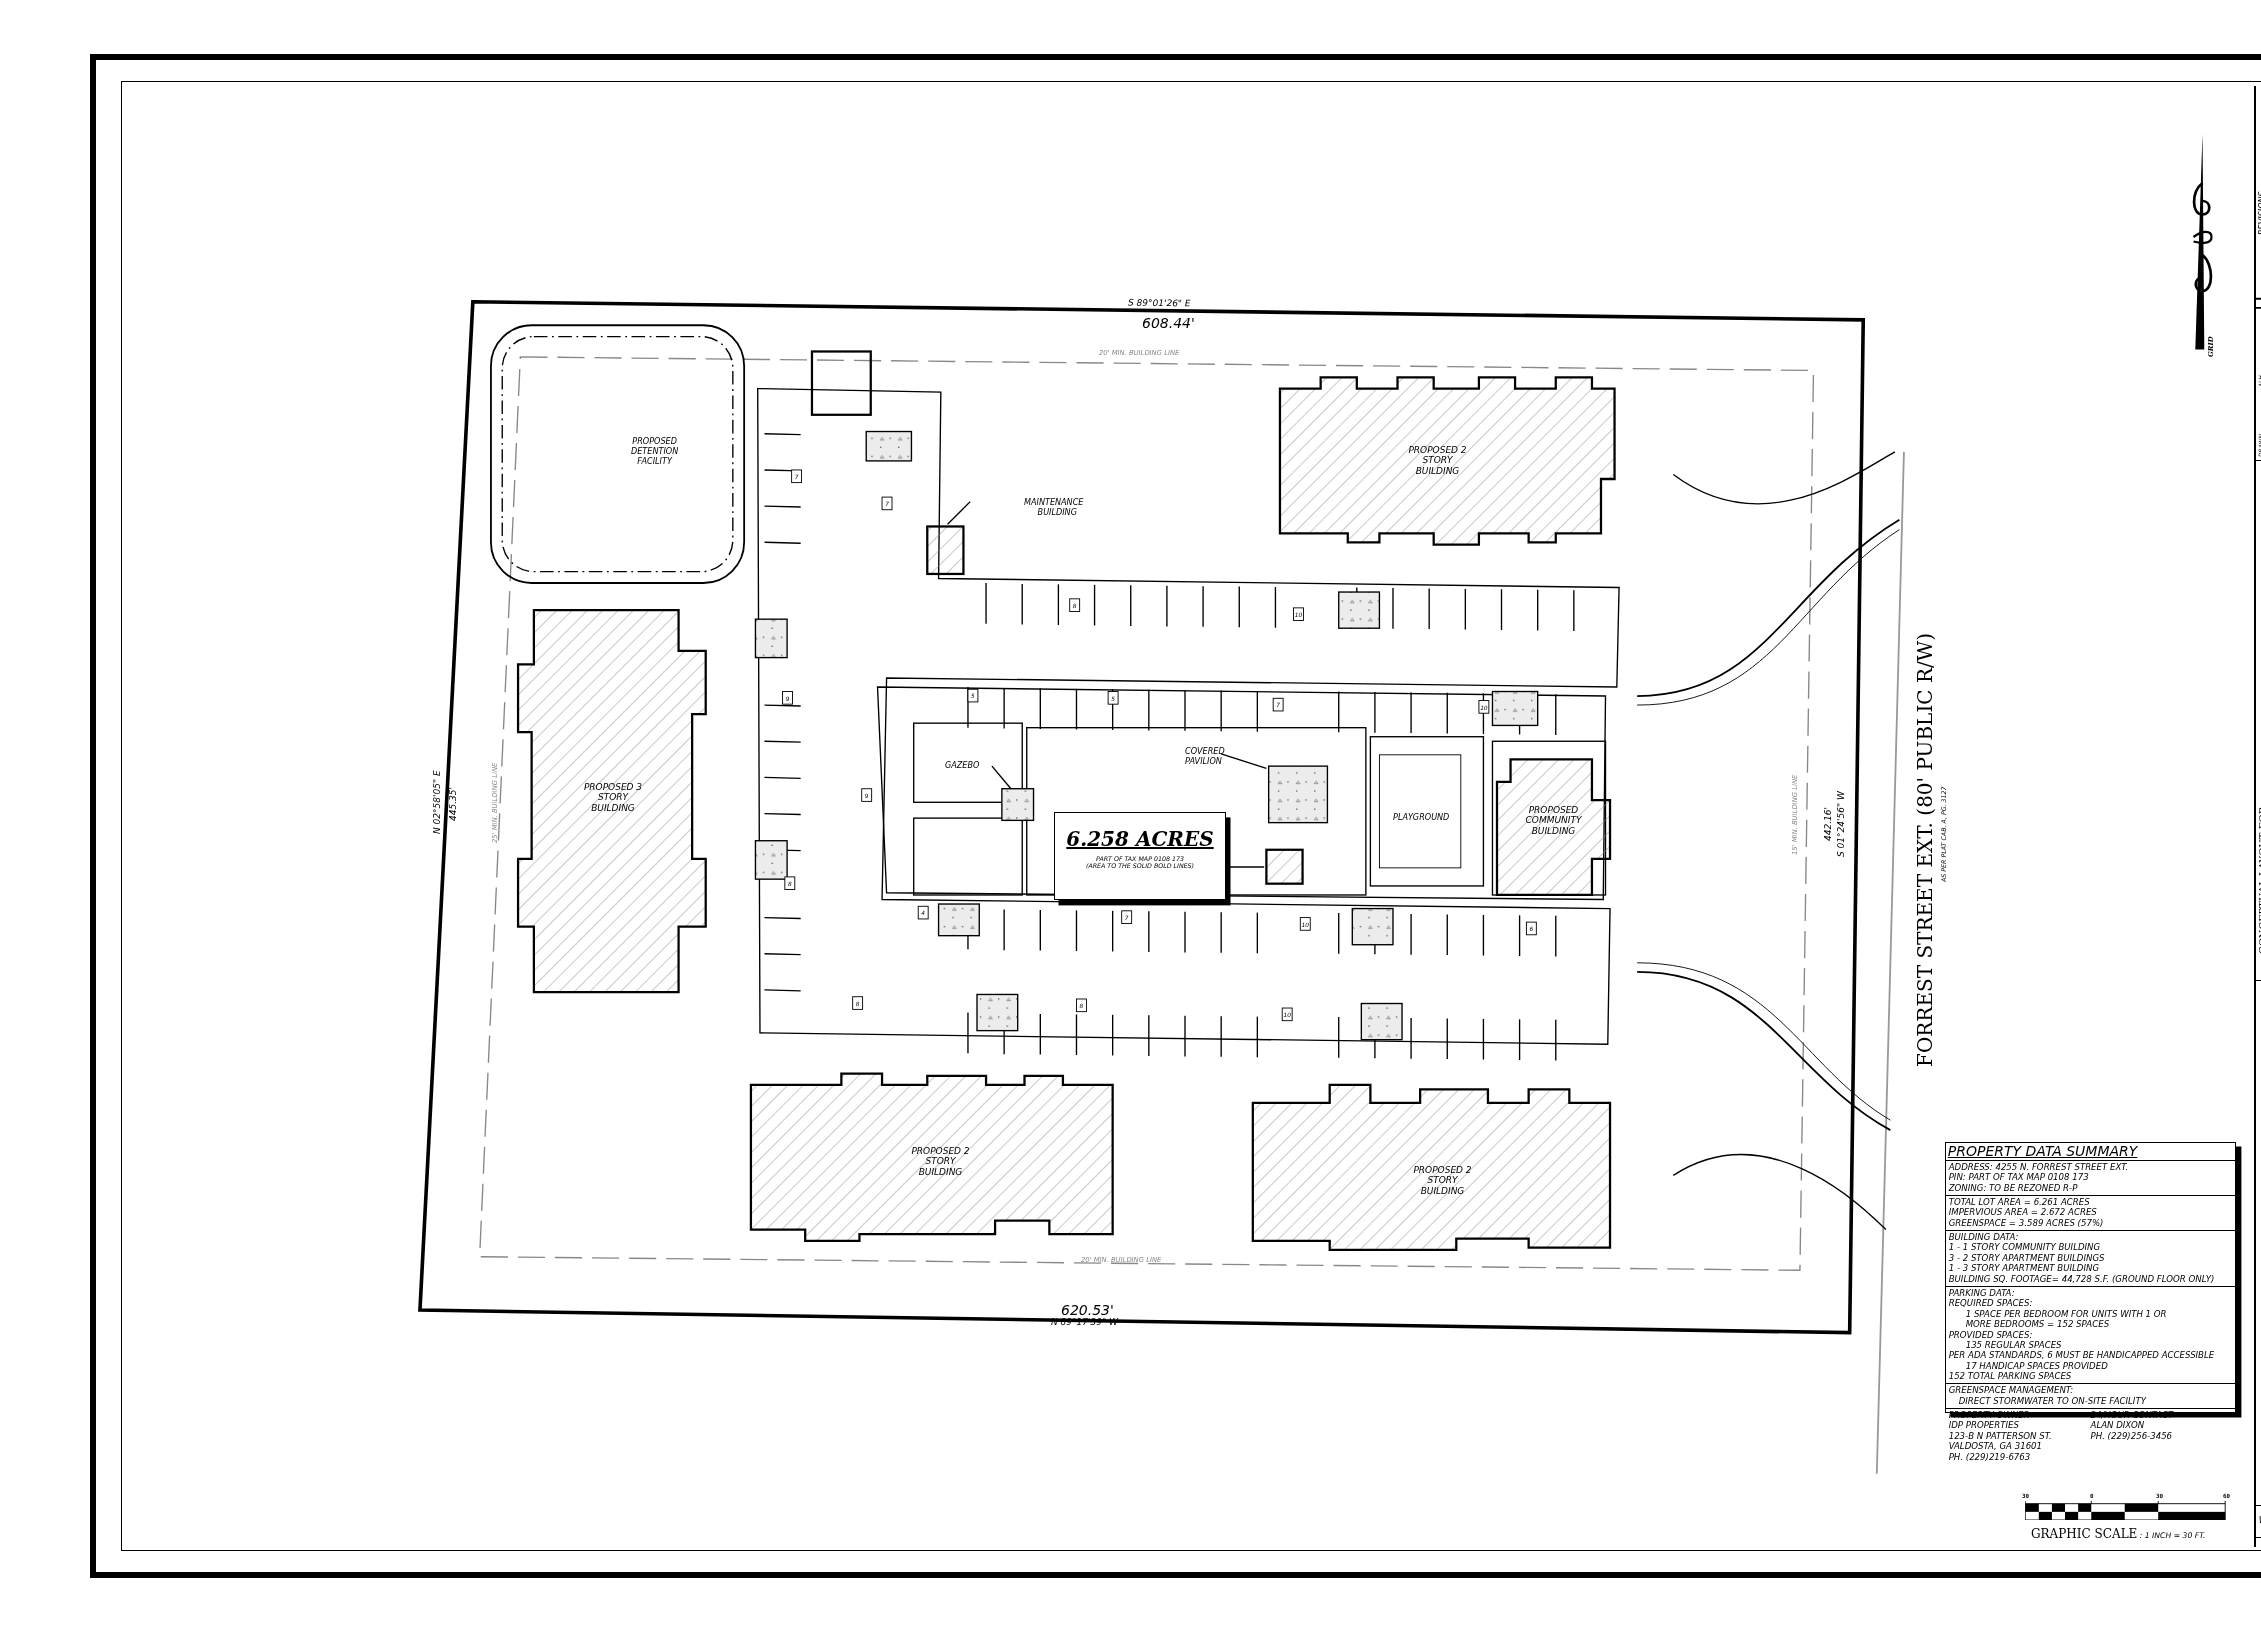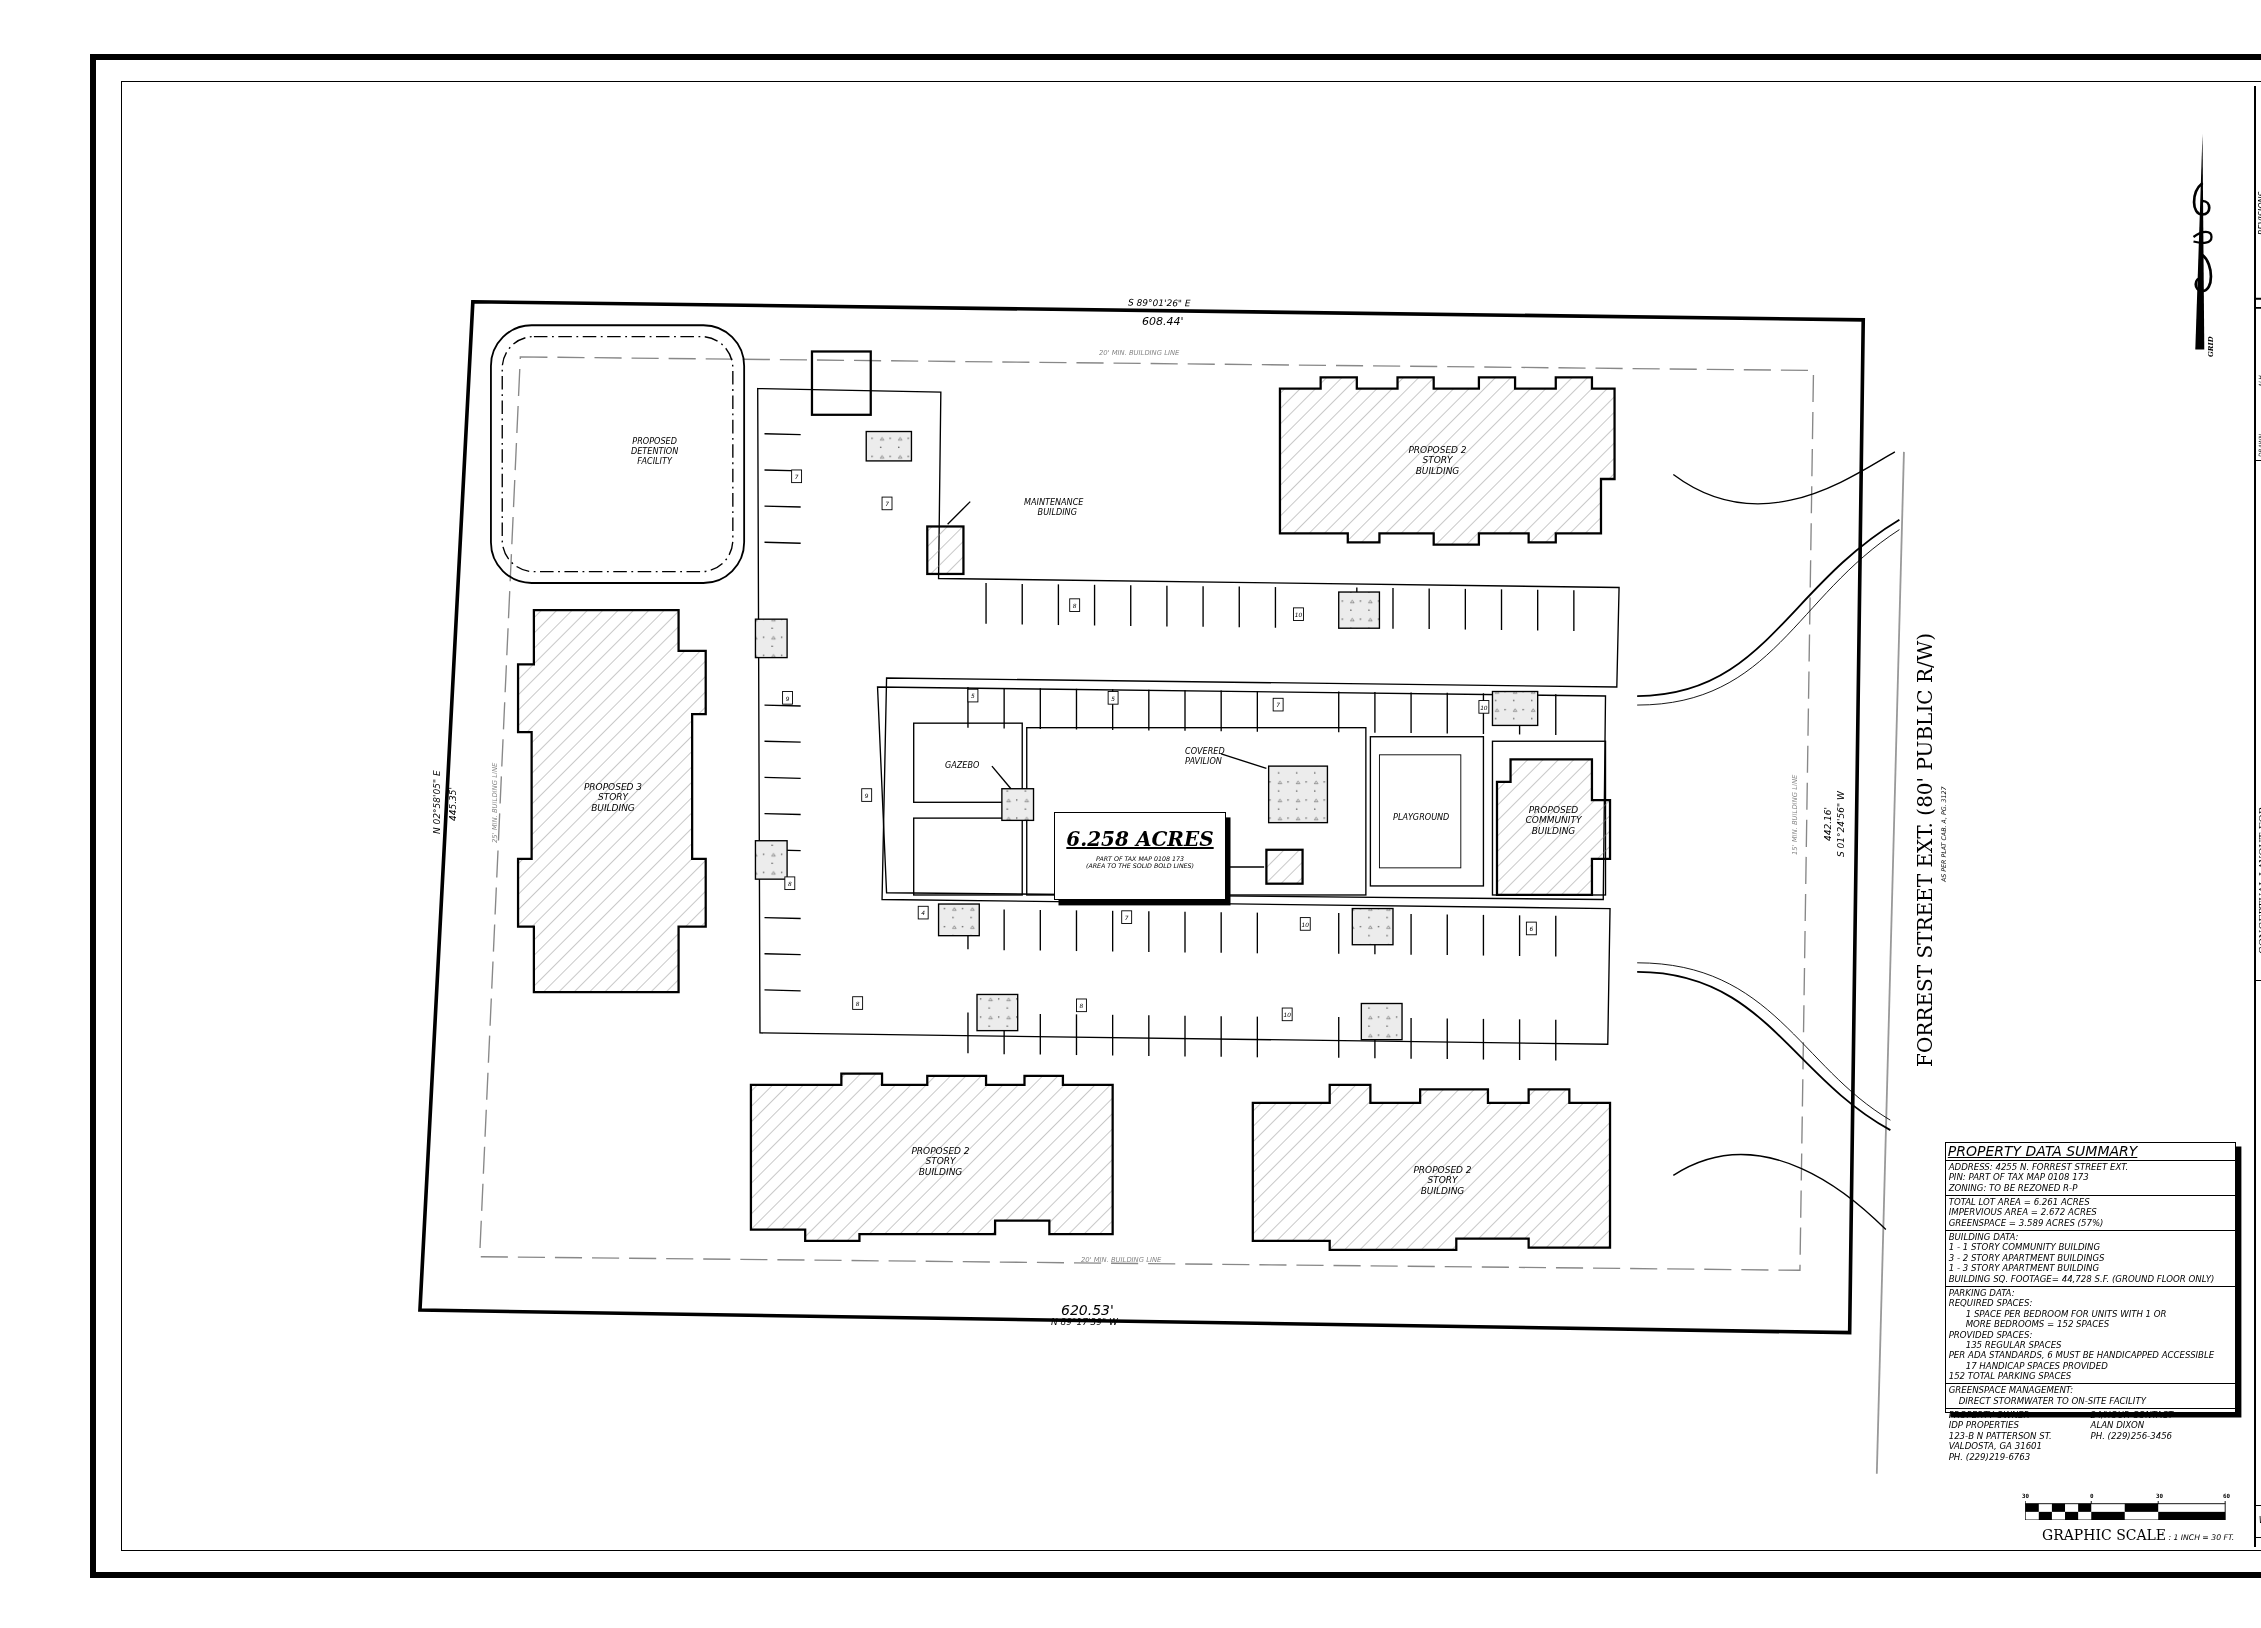--- a/index.html
+++ b/index.html
@@ -16,21 +16,21 @@
   
   .pds{left:1945px;top:1142px;width:289px;height:269px;border:1.8px solid #000;box-shadow:5.4px 4.5px 0 #000;background:#fff;font-size:8.6px;line-height:10.4px;}
   .pds .sec{border-top:1.4px solid #000;padding:1.4px 2.7px;}
   .pds .title{font-size:14px;text-decoration:underline;padding:2.7px 1.8px 3.6px;}
   .pds .ind{padding-left:17px;}
   .pds .two{display:flex;}
   .pds .two>div{flex:1;}
   
   .tb-cell{position:absolute;left:0;width:104px;border-bottom:1.8px solid #000;box-sizing:border-box;}
   .scale{left:2022px;top:1492px;width:213px;height:54px;}
-  .scale-label{font-size:14px;margin-left:11px;}
+  .scale-label{font-size:12px;}
   .acres-box{left:1054px;top:812px;width:170px;height:86px;border:1.4px solid #000;box-shadow:4.5px 5.4px 0 #000;background:#fff;text-align:center;}
   .lbl{font-size:8.1px;white-space:nowrap;}
   .bldg{font-size:9px;text-align:center;line-height:10.4px;}
 </style>
 </head>
 <body>
 
 <div class="abs outer-frame"></div>
 <div class="abs inner-frame"></div>
 
@@ -244,21 +244,21 @@
   <div>BUILDING</div>
 </div>
 
 <div class="abs acres-box">
   <div class="serif" style="font-size:20px;font-style:italic;font-weight:bold;text-decoration:underline;margin-top:13.6px;">6.258 ACRES</div>
   <div class="cad" style="font-size:6.3px;margin-top:4.5px;">PART OF TAX MAP 0108 173</div>
   <div class="cad" style="font-size:6.3px;">(AREA TO THE SOLID BOLD LINES)</div>
 </div>
 
 <div class="abs cad" style="left:1128px;top:298px;font-size:9px;transform:rotate(0.8deg);">S 89°01'26" E</div>
-<div class="abs cad" style="left:1142px;top:315px;font-size:11px;">608.44'</div>
+<div class="abs cad" style="left:1142px;top:315px;font-size:14px;">608.44'</div>
 <div class="abs cad" style="left:1061px;top:1302px;font-size:14px;">620.53'</div>
 <div class="abs cad" style="left:1051px;top:1317px;font-size:9px;">N 89°17'39" W</div>
 <div class="abs cad vt" style="left:432px;top:834px;font-size:9px;">N 02°58'05" E</div>
 <div class="abs cad vt" style="left:448px;top:821px;font-size:9px;">445.35'</div>
 <div class="abs cad vt" style="left:1823px;top:841px;font-size:9px;">442.16'</div>
 <div class="abs cad vt" style="left:1836px;top:857px;font-size:9px;">S 01°24'56" W</div>
 
 <div class="abs cad" style="left:1099px;top:349px;font-size:6.8px;color:#888;">20' MIN. BUILDING LINE</div>
 <div class="abs cad" style="left:1081px;top:1256px;font-size:6.8px;color:#888;">20' MIN. BUILDING LINE</div>
 <div class="abs cad vt" style="left:491px;top:843px;font-size:6.8px;color:#888;">25' MIN. BUILDING LINE</div>

